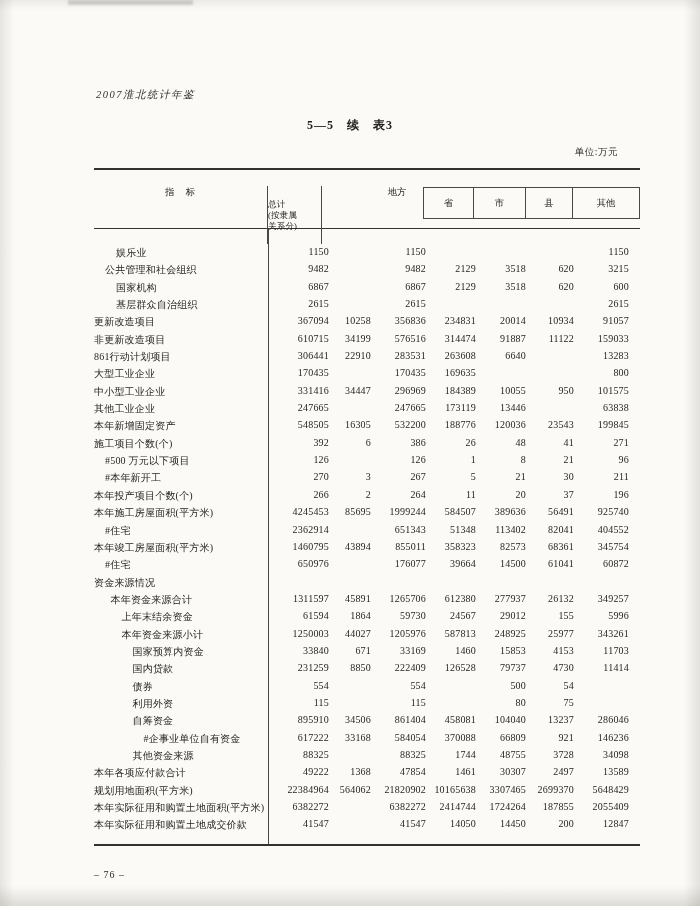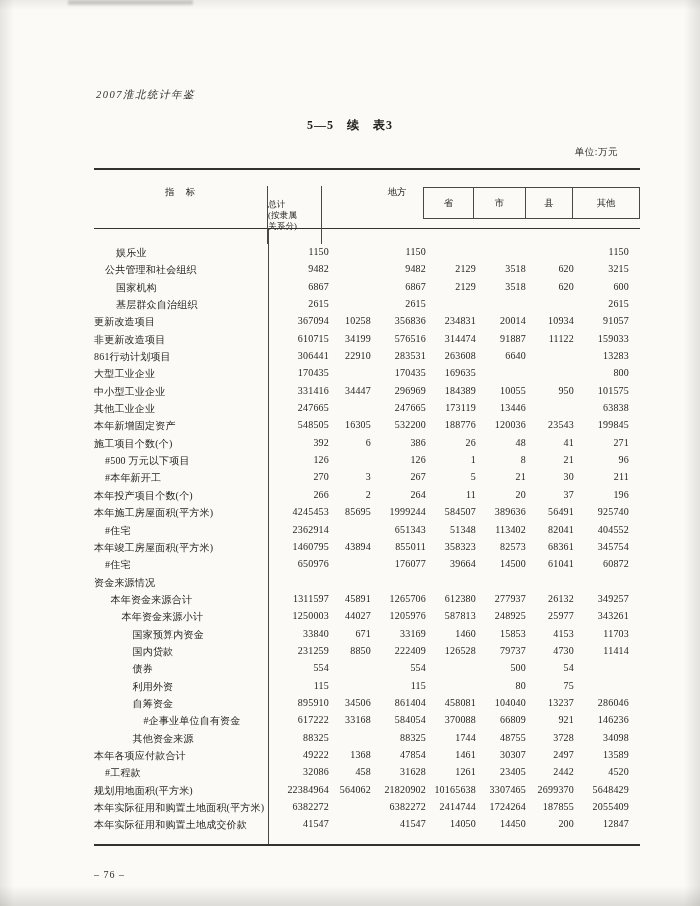--- a/index.html
+++ b/index.html
@@ -268,20 +268,30 @@
           <div class="tlabel" style="padding-left: 16.5px;">本年资金来源合计</div>
           <div class="tcell c0">1311597</div>
           <div class="tcell c1">45891</div>
           <div class="tcell c2">1265706</div>
           <div class="tcell c3">612380</div>
           <div class="tcell c4">277937</div>
           <div class="tcell c5">26132</div>
           <div class="tcell c6">349257</div>
         </div>
         <div class="trow">
+          <div class="tlabel" style="padding-left: 27.5px;">上年末结余资金</div>
+          <div class="tcell c0">61594</div>
+          <div class="tcell c1">1864</div>
+          <div class="tcell c2">59730</div>
+          <div class="tcell c3">24567</div>
+          <div class="tcell c4">29012</div>
+          <div class="tcell c5">155</div>
+          <div class="tcell c6">5996</div>
+        </div>
+        <div class="trow">
           <div class="tlabel" style="padding-left: 27.5px;">本年资金来源小计</div>
           <div class="tcell c0">1250003</div>
           <div class="tcell c1">44027</div>
           <div class="tcell c2">1205976</div>
           <div class="tcell c3">587813</div>
           <div class="tcell c4">248925</div>
           <div class="tcell c5">25977</div>
           <div class="tcell c6">343261</div>
         </div>
         <div class="trow">
@@ -358,30 +368,20 @@
           <div class="tlabel" style="padding-left: 0px;">本年各项应付款合计</div>
           <div class="tcell c0">49222</div>
           <div class="tcell c1">1368</div>
           <div class="tcell c2">47854</div>
           <div class="tcell c3">1461</div>
           <div class="tcell c4">30307</div>
           <div class="tcell c5">2497</div>
           <div class="tcell c6">13589</div>
         </div>
         <div class="trow">
-          <div class="tlabel" style="padding-left: 11px;">#工程款</div>
-          <div class="tcell c0">32086</div>
-          <div class="tcell c1">458</div>
-          <div class="tcell c2">31628</div>
-          <div class="tcell c3">1261</div>
-          <div class="tcell c4">23405</div>
-          <div class="tcell c5">2442</div>
-          <div class="tcell c6">4520</div>
-        </div>
-        <div class="trow">
           <div class="tlabel" style="padding-left: 0px;">规划用地面积(平方米)</div>
           <div class="tcell c0">22384964</div>
           <div class="tcell c1">564062</div>
           <div class="tcell c2">21820902</div>
           <div class="tcell c3">10165638</div>
           <div class="tcell c4">3307465</div>
           <div class="tcell c5">2699370</div>
           <div class="tcell c6">5648429</div>
         </div>
         <div class="trow">

